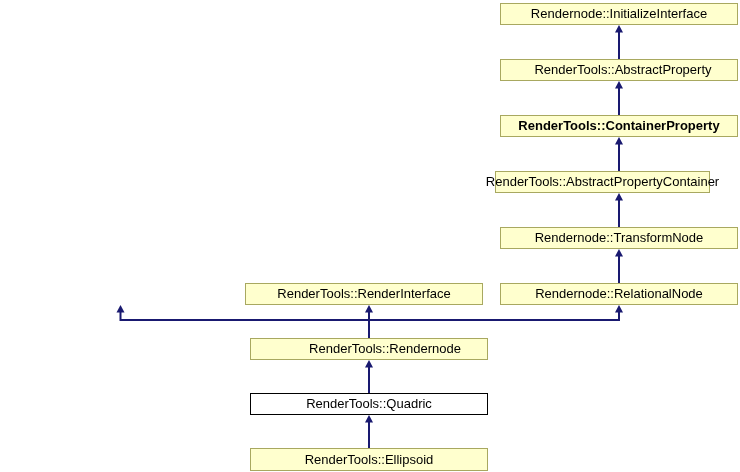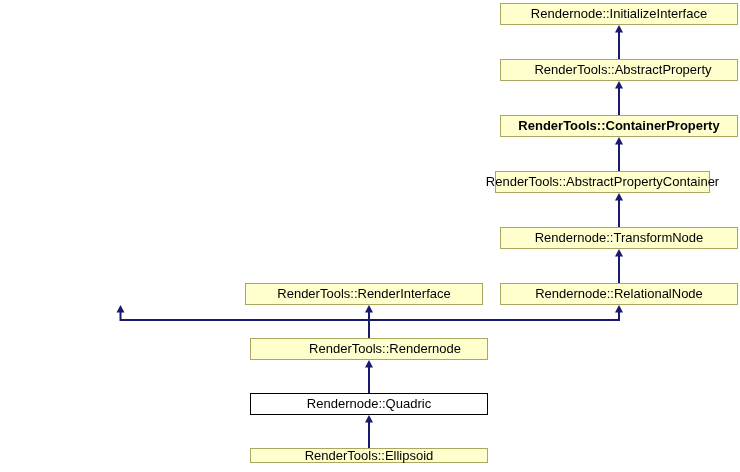--- a/index.html
+++ b/index.html
@@ -83,17 +83,17 @@
 
   <div class="node" style="left:500px; top:227px;">Rendernode::TransformNode</div>
 
   <div class="node" style="left:500px; top:283px;">Rendernode::RelationalNode</div>
 
 
   <div class="node" style="left:245px; top:283px;">RenderTools::RenderInterface</div>
 
   <div class="node" style="left:250px; top:338px;padding-left:32px;">RenderTools::Rendernode</div>
 
-  <div class="node current" style="left:250px; top:393px;">Rendernode::Quadric</div>
+  <div class="node current" style="left:250px; top:393px;">RenderTools::Quadric</div>
 
-  <div class="node" style="left:250px; top:448px; height:15px;">RenderTools::Ellipsoid</div>
+  <div class="node" style="left:250px; top:448px; height:23px;">RenderTools::Ellipsoid</div>
 
 </div>
 
 </body></html>

